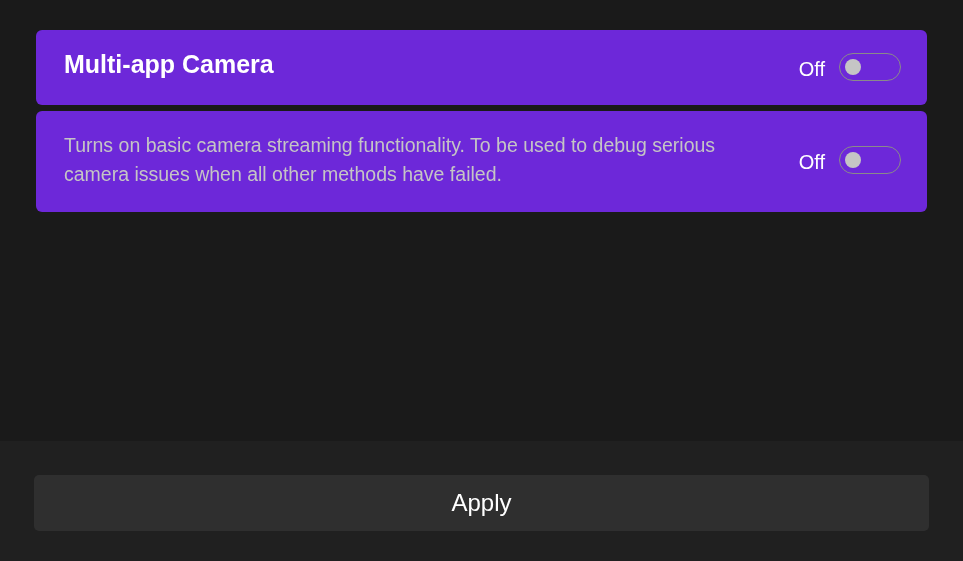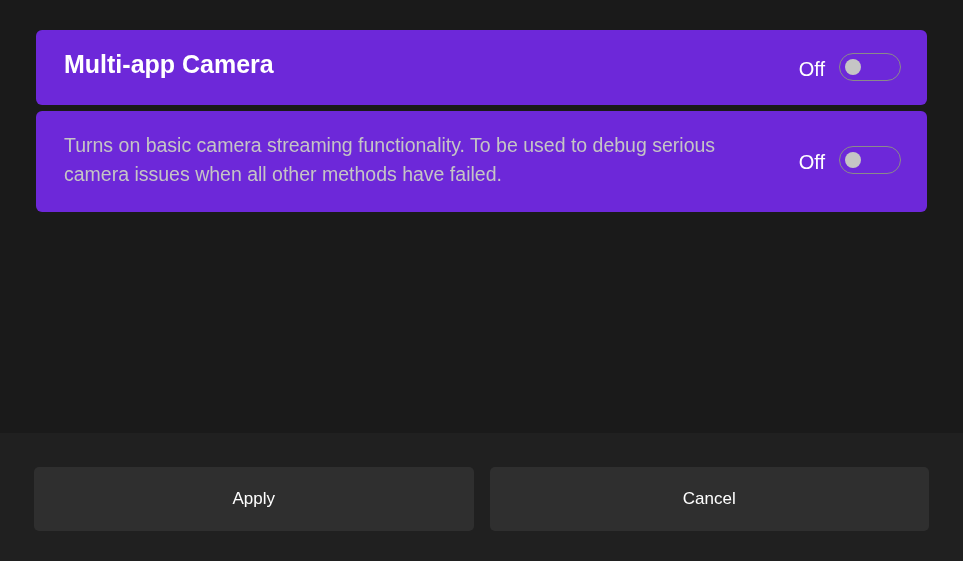--- a/index.html
+++ b/index.html
@@ -83,26 +83,26 @@
     bottom: 0;
     left: 0;
     right: 0;
     background: #202020;
     padding: 34px 34px 30px 34px;
     display: flex;
     gap: 16px;
   }
   .footer-button {
     flex: 1;
-    height: 64px;
+    height: 56px;
     background: #2f2f2f;
     border: none;
     border-radius: 5px;
     color: #ffffff;
-    font-size: 17px;
+    font-size: 24px;
     font-weight: 400;
     font-family: inherit;
     cursor: pointer;
   }
 </style>
 </head>
 <body>
 
 <div class="content-area">
 
@@ -127,14 +127,13 @@
       <div class="toggle-switch">
         <div class="toggle-knob"></div>
       </div>
     </div>
   </div>
 
 </div>
 
 <div class="footer">
   <button class="footer-button">Apply</button>
-  <button class="footer-button">Cancel</button>
 </div>
 
 </body></html>

